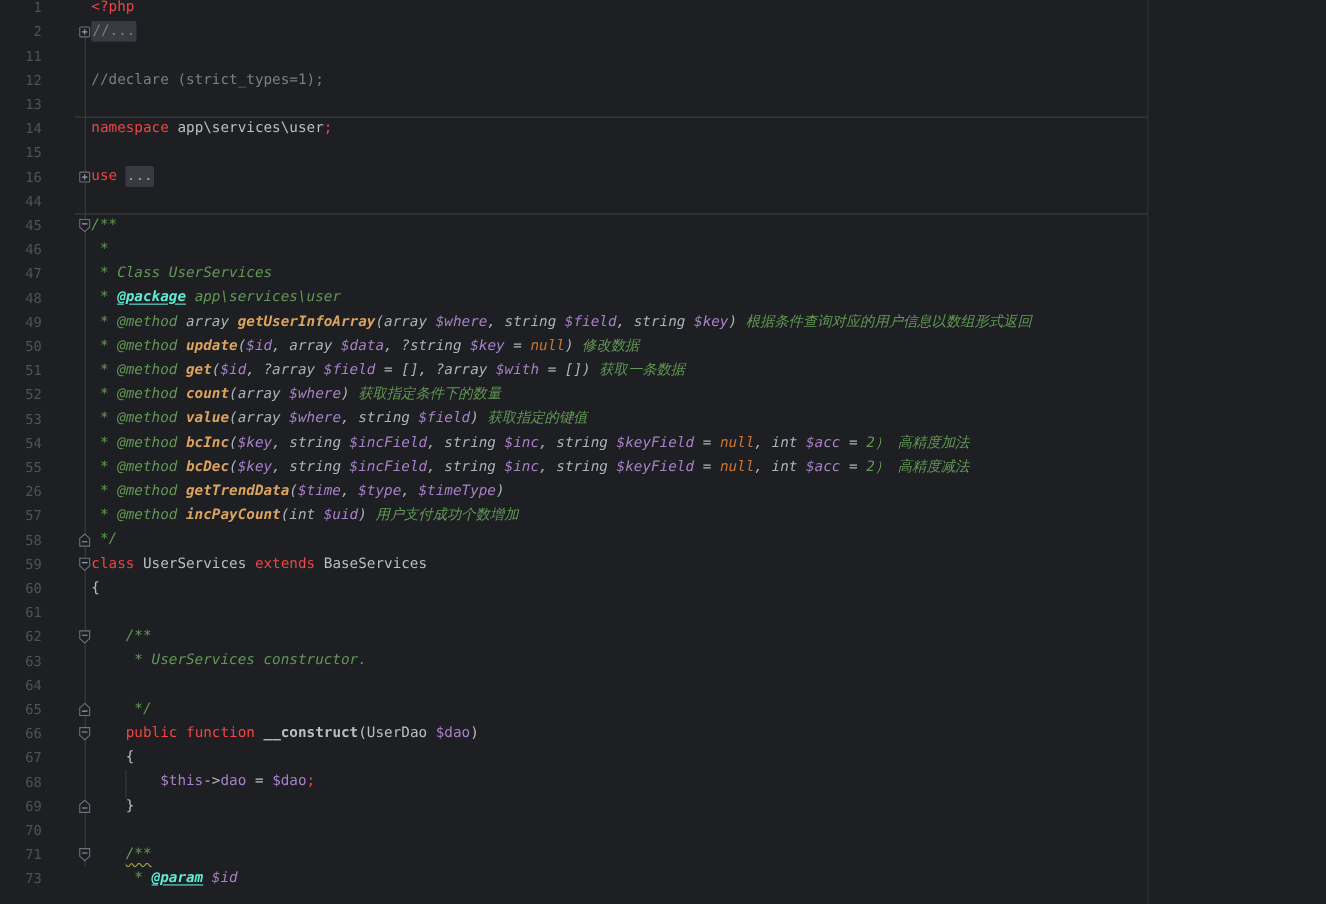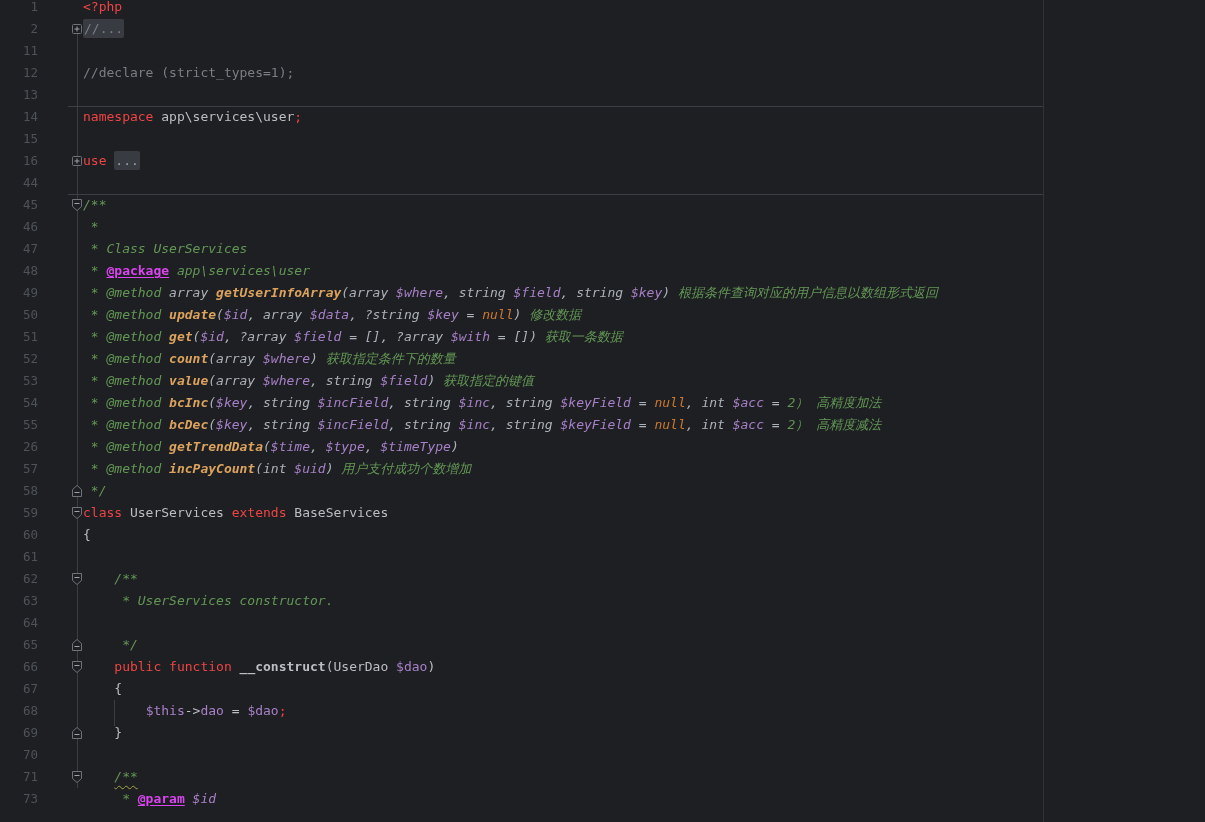--- a/index.html
+++ b/index.html
@@ -26,21 +26,21 @@
   .marker svg { display:block; }
   
   .vguide { position:absolute; background:#3a3d42; width:1px; }
   .margin-guide { position:absolute; background:#303237; width:1px; }
   
   .seg-k  { color:#ef4444; }
   .seg-d  { color:#bcbec4; }
   .seg-fn { color:#bcbec4; font-weight:bold; }
   .seg-c  { color:#7a7e85;text-align:right; }
   .seg-g  { color:#629755; font-style:italic; }
-  .seg-gt { color:#d946ef; font-weight:bold; text-decoration:underline; text-underline-offset:2px;text-align:center; }
+  .seg-gt { color:#5eead4; font-style:italic; font-weight:bold; text-decoration:underline; text-underline-offset:2px;text-align:center; }
   .seg-m  { color:#dba35e; font-style:italic; font-weight:bold; }
   .seg-t  { color:#acb2ba; font-style:italic; }
   .seg-v  { color:#a780c8; }
   .seg-vi { color:#a780c8; font-style:italic; }
   .seg-n  { color:#cc7832; font-style:italic; }
   .seg-p  { color:#9da0a8; background:#383b41; border-radius:2px; padding:2px 1px; }
   .seg-cp { color:#7a7e85; background:#383b41; border-radius:2px; padding:2px 1px; }
   .seg-w  { color:#629755; font-style:italic;
             text-decoration:underline wavy #a8a04a; text-decoration-thickness:1px;
             text-underline-offset:4px; }

